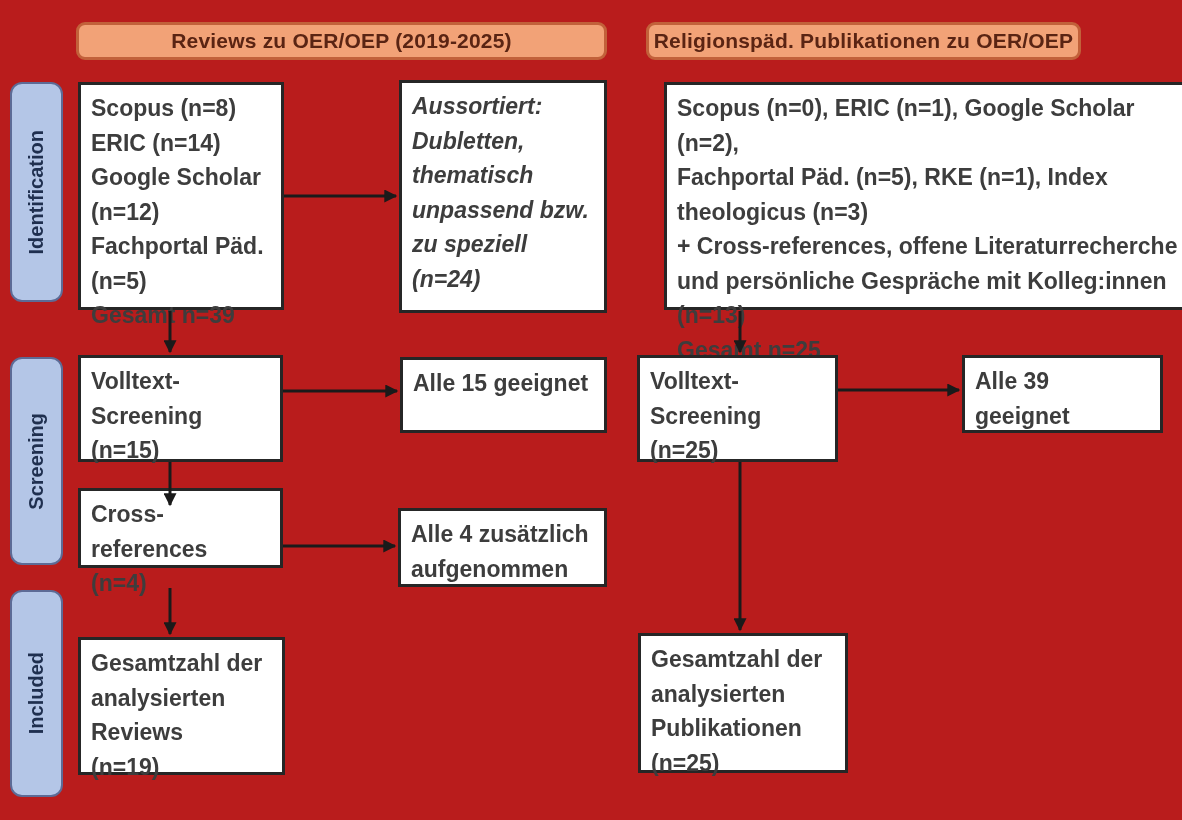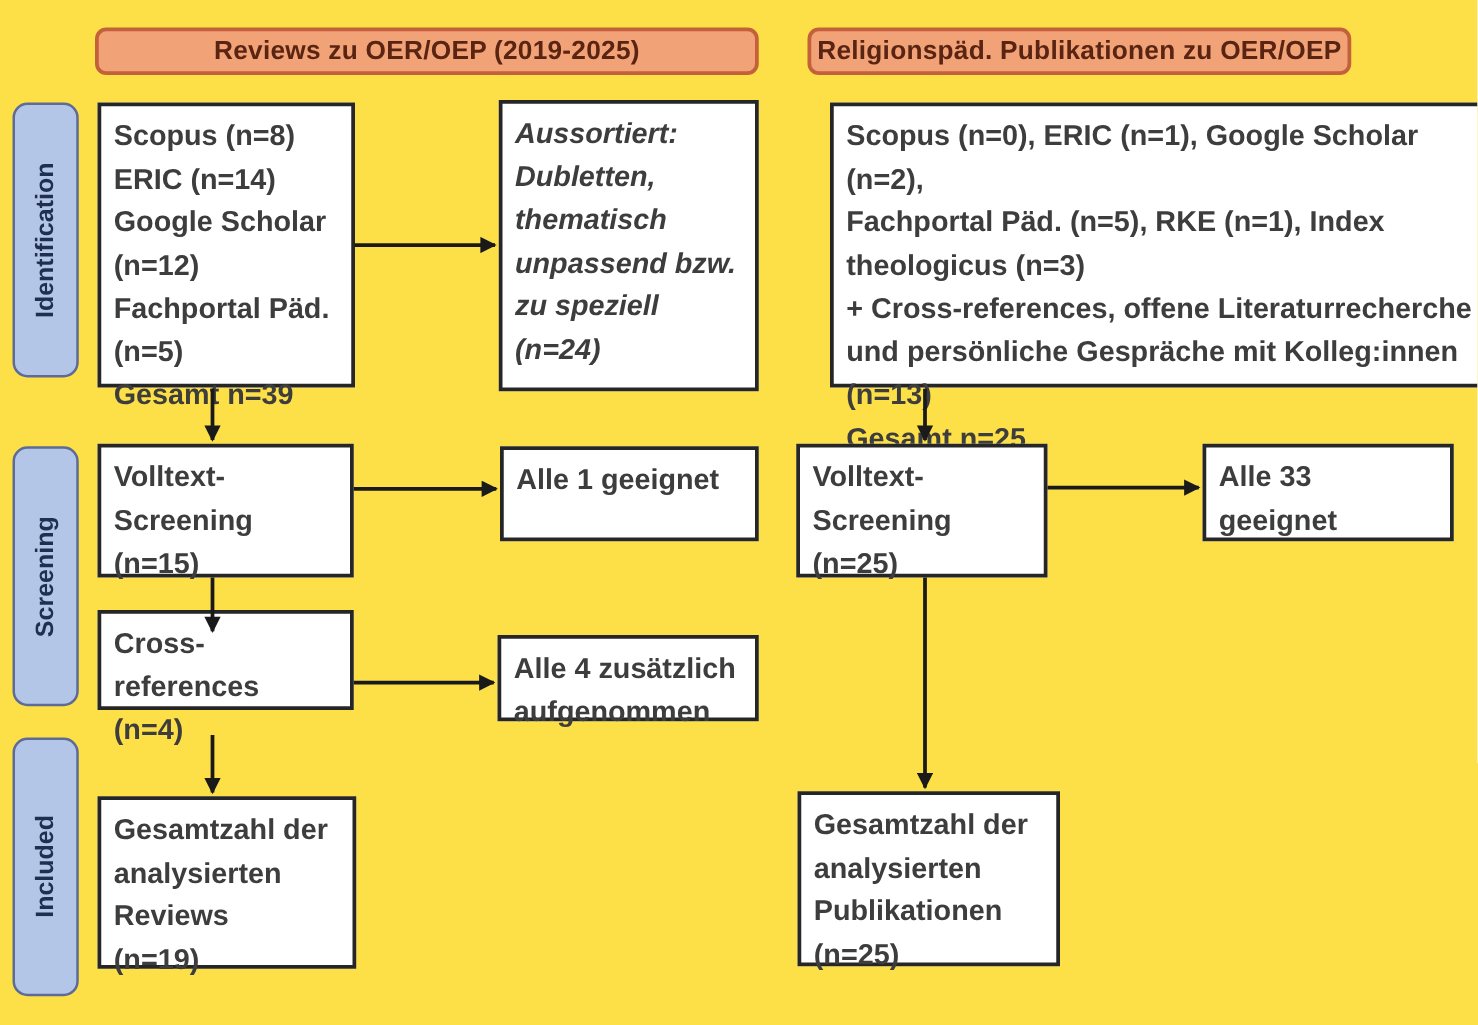--- a/index.html
+++ b/index.html
@@ -3,21 +3,21 @@
 <meta charset="utf-8">
 <style>
   * { margin: 0; padding: 0; box-sizing: border-box; }
   html, body { background: #ffffff; }
   body { font-family: "Liberation Sans", sans-serif; }
 
   .canvas {
     position: relative;
     width: 1182px;
     height: 820px;
-    background: #fde047;
+    background: #b91c1c;
     overflow: hidden;
   }
 
   
   .header-pill {
     position: absolute;
     top: 22px;
     height: 38px;
     background: #f2a277;
     border: 3px solid #c2613a;
@@ -69,21 +69,21 @@
     color: #3d3d3d;
     white-space: pre-line;
   }
 
   
   .b-sources   { left: 78px;  top: 82px;  width: 206px; height: 228px; }
   .b-excluded  { left: 399px; top: 80px;  width: 208px; height: 233px; font-style: italic; }
   .b-fulltext  { left: 78px;  top: 355px; width: 205px; height: 107px; }
   .b-ft-result { left: 400px; top: 357px; width: 207px; height: 76px;  }
   .b-crossref  { left: 78px;  top: 488px; width: 205px; height: 80px;  }
-  .b-cr-result { left: 398px; top: 508px; width: 209px; height: 69px;  }
+  .b-cr-result { left: 398px; top: 508px; width: 209px; height: 79px;  }
   .b-included  { left: 78px;  top: 637px; width: 207px; height: 138px; }
 
   
   .r-sources   { left: 635px; top: 82px;  width: 530px; height: 228px; margin-left: 29px; }
   .r-fulltext  { left: 637px; top: 355px; width: 201px; height: 107px; }
   .r-ft-result { left: 962px; top: 355px; width: 201px; height: 78px;  }
   .r-included  { left: 638px; top: 633px; width: 210px; height: 140px; }
 
   
   .arrows {
@@ -121,41 +121,41 @@
 Gesamt n=39</div>
   <div class="fbox b-excluded">Aussortiert:
 Dubletten,
 thematisch
 unpassend bzw.
 zu speziell
 (n=24)</div>
   <div class="fbox b-fulltext">Volltext-
 Screening
 (n=15)</div>
-  <div class="fbox b-ft-result">Alle 1 geeignet</div>
+  <div class="fbox b-ft-result">Alle 15 geeignet</div>
   <div class="fbox b-crossref">Cross-references
 (n=4)</div>
   <div class="fbox b-cr-result">Alle 4 zusätzlich
 aufgenommen</div>
   <div class="fbox b-included">Gesamtzahl der
 analysierten
 Reviews
 (n=19)</div>
 
   <div class="fbox r-sources">Scopus (n=0), ERIC (n=1), Google Scholar (n=2),
 Fachportal Päd. (n=5), RKE (n=1), Index
 theologicus (n=3)
 + Cross-references, offene Literaturrecherche
 und persönliche Gespräche mit Kolleg:innen
 (n=13)
 Gesamt n=25</div>
   <div class="fbox r-fulltext">Volltext-
 Screening
 (n=25)</div>
-  <div class="fbox r-ft-result">Alle 33 geeignet</div>
+  <div class="fbox r-ft-result">Alle 39 geeignet</div>
   <div class="fbox r-included">Gesamtzahl der
 analysierten
 Publikationen
 (n=25)</div>
 
   <svg class="arrows" width="1182" height="820" viewBox="0 0 1182 820" xmlns="http://www.w3.org/2000/svg">
     <defs>
       <marker id="ah" viewBox="0 0 10 10" refX="9" refY="5" markerWidth="15" markerHeight="13" markerUnits="userSpaceOnUse" orient="auto">
         <path d="M0,0 L10,5 L0,10 z" fill="#1a1a1a"></path>
       </marker>

